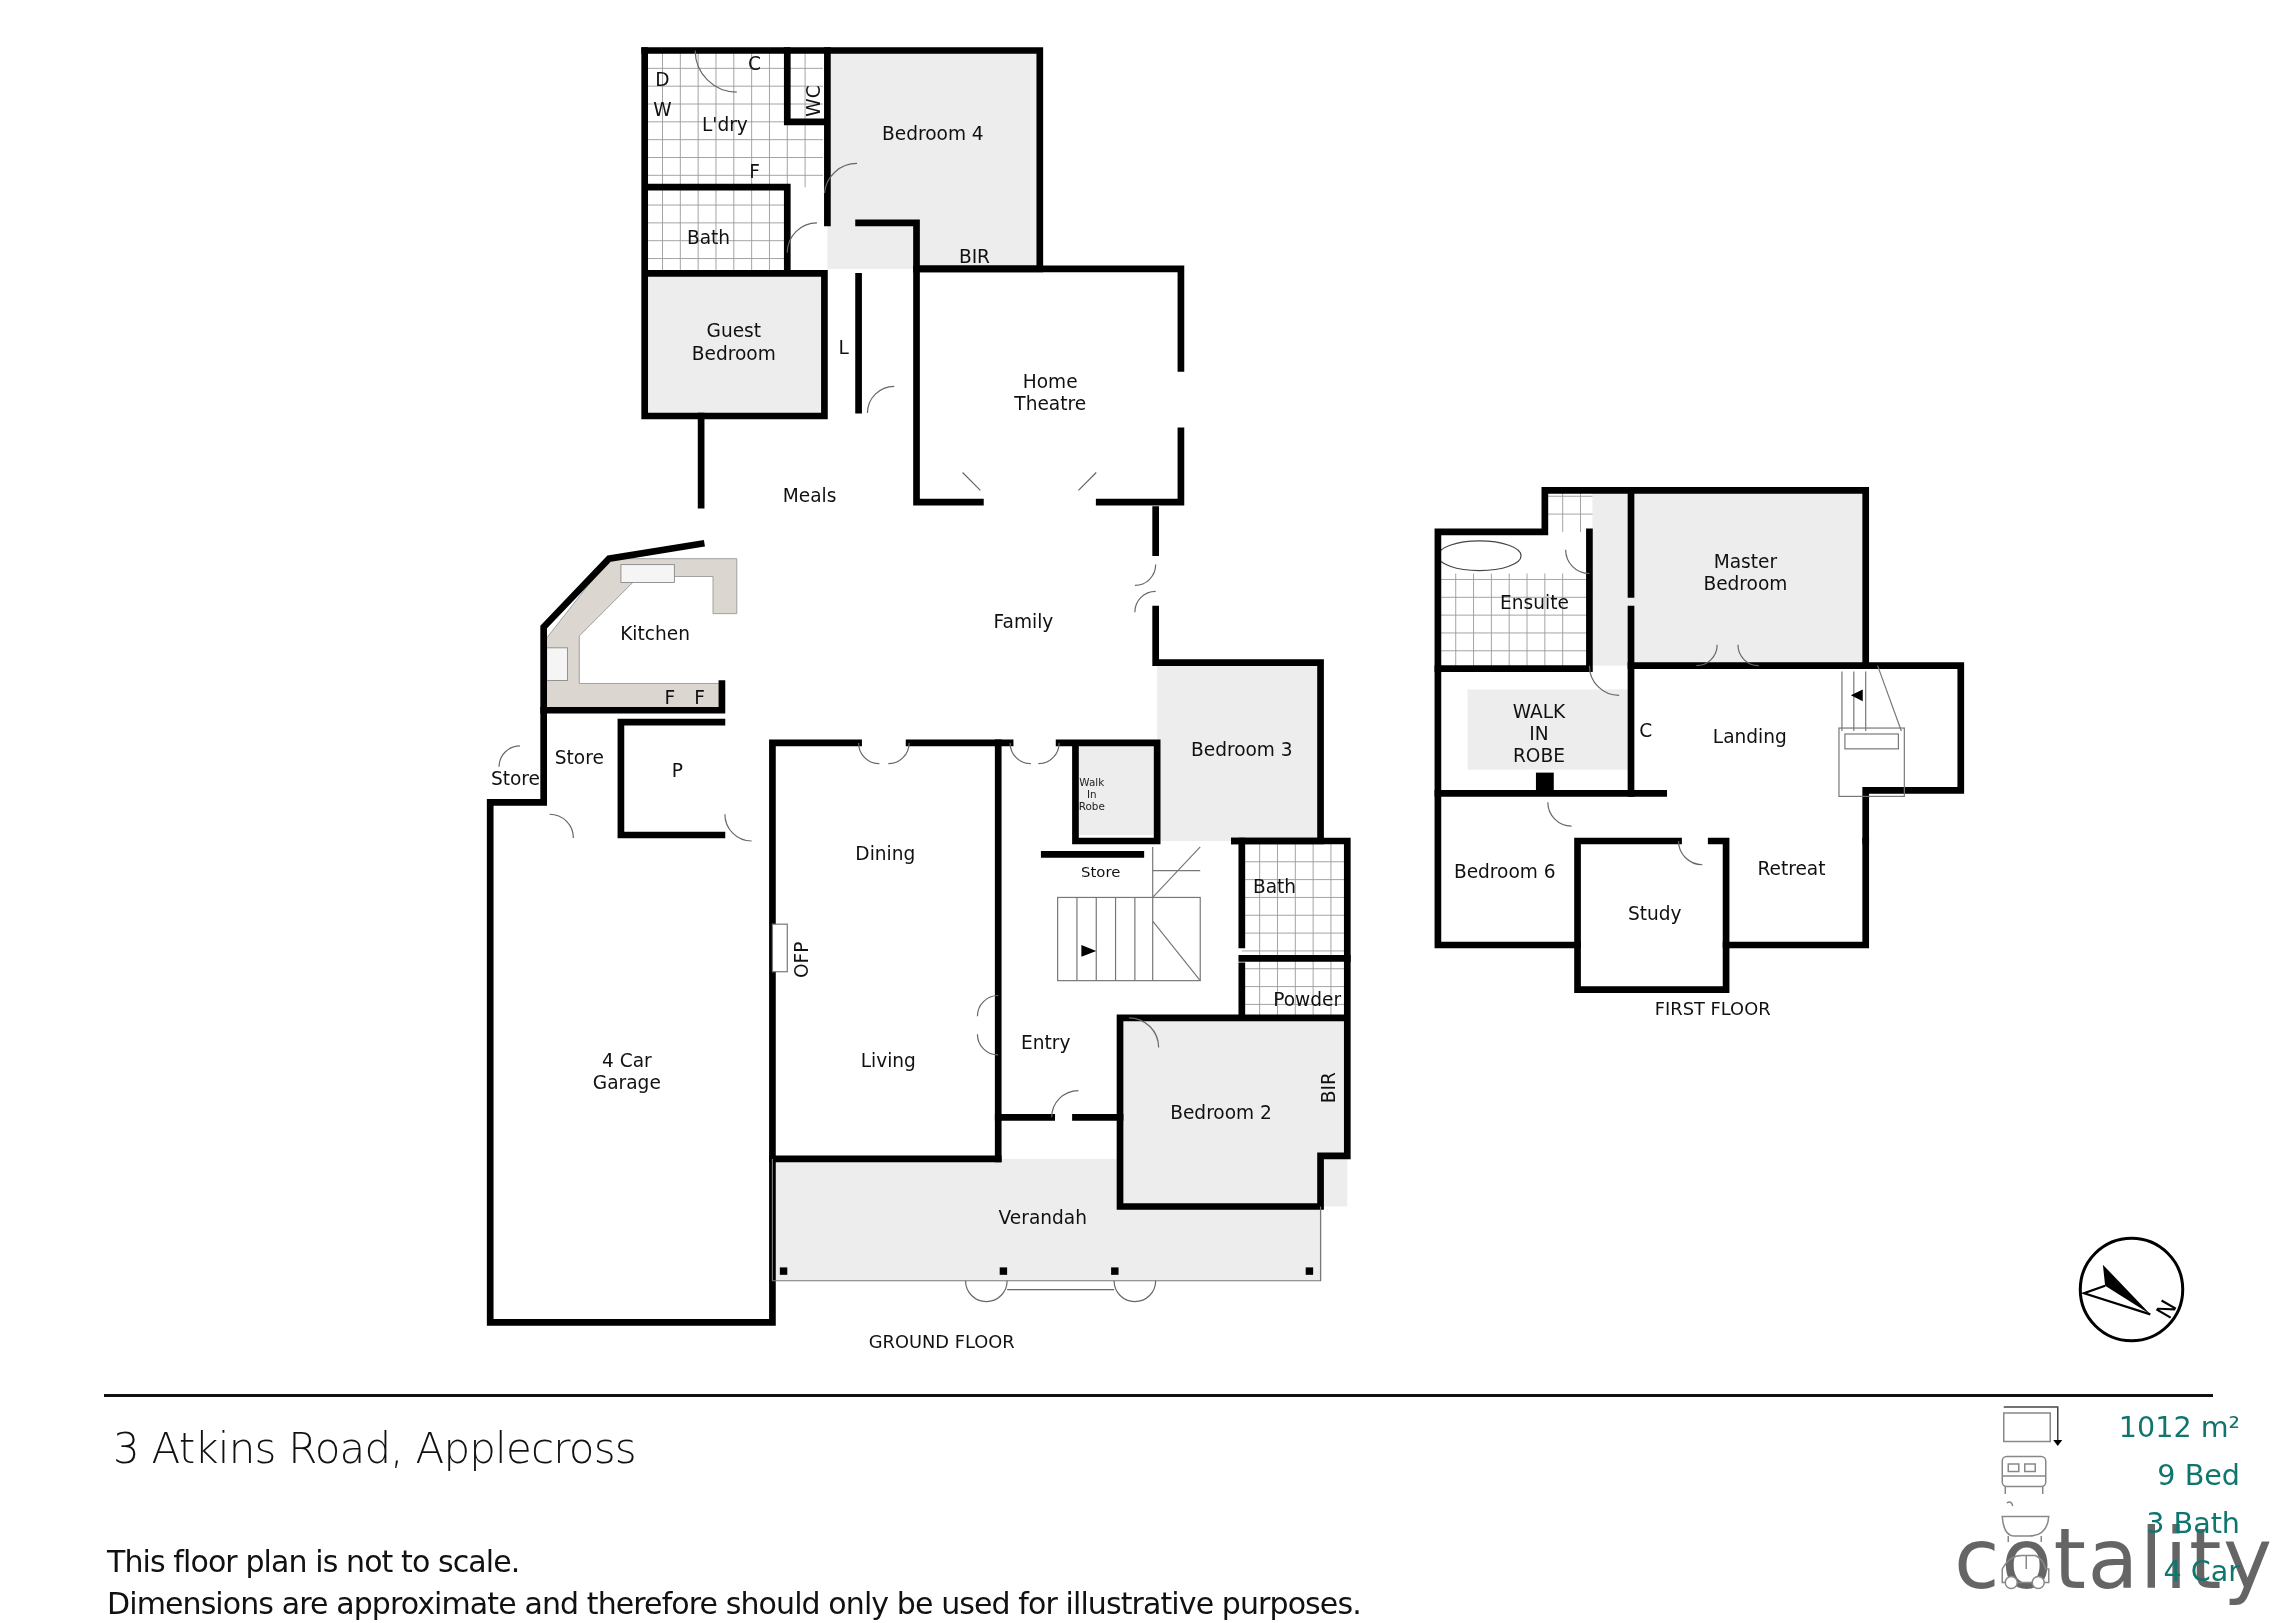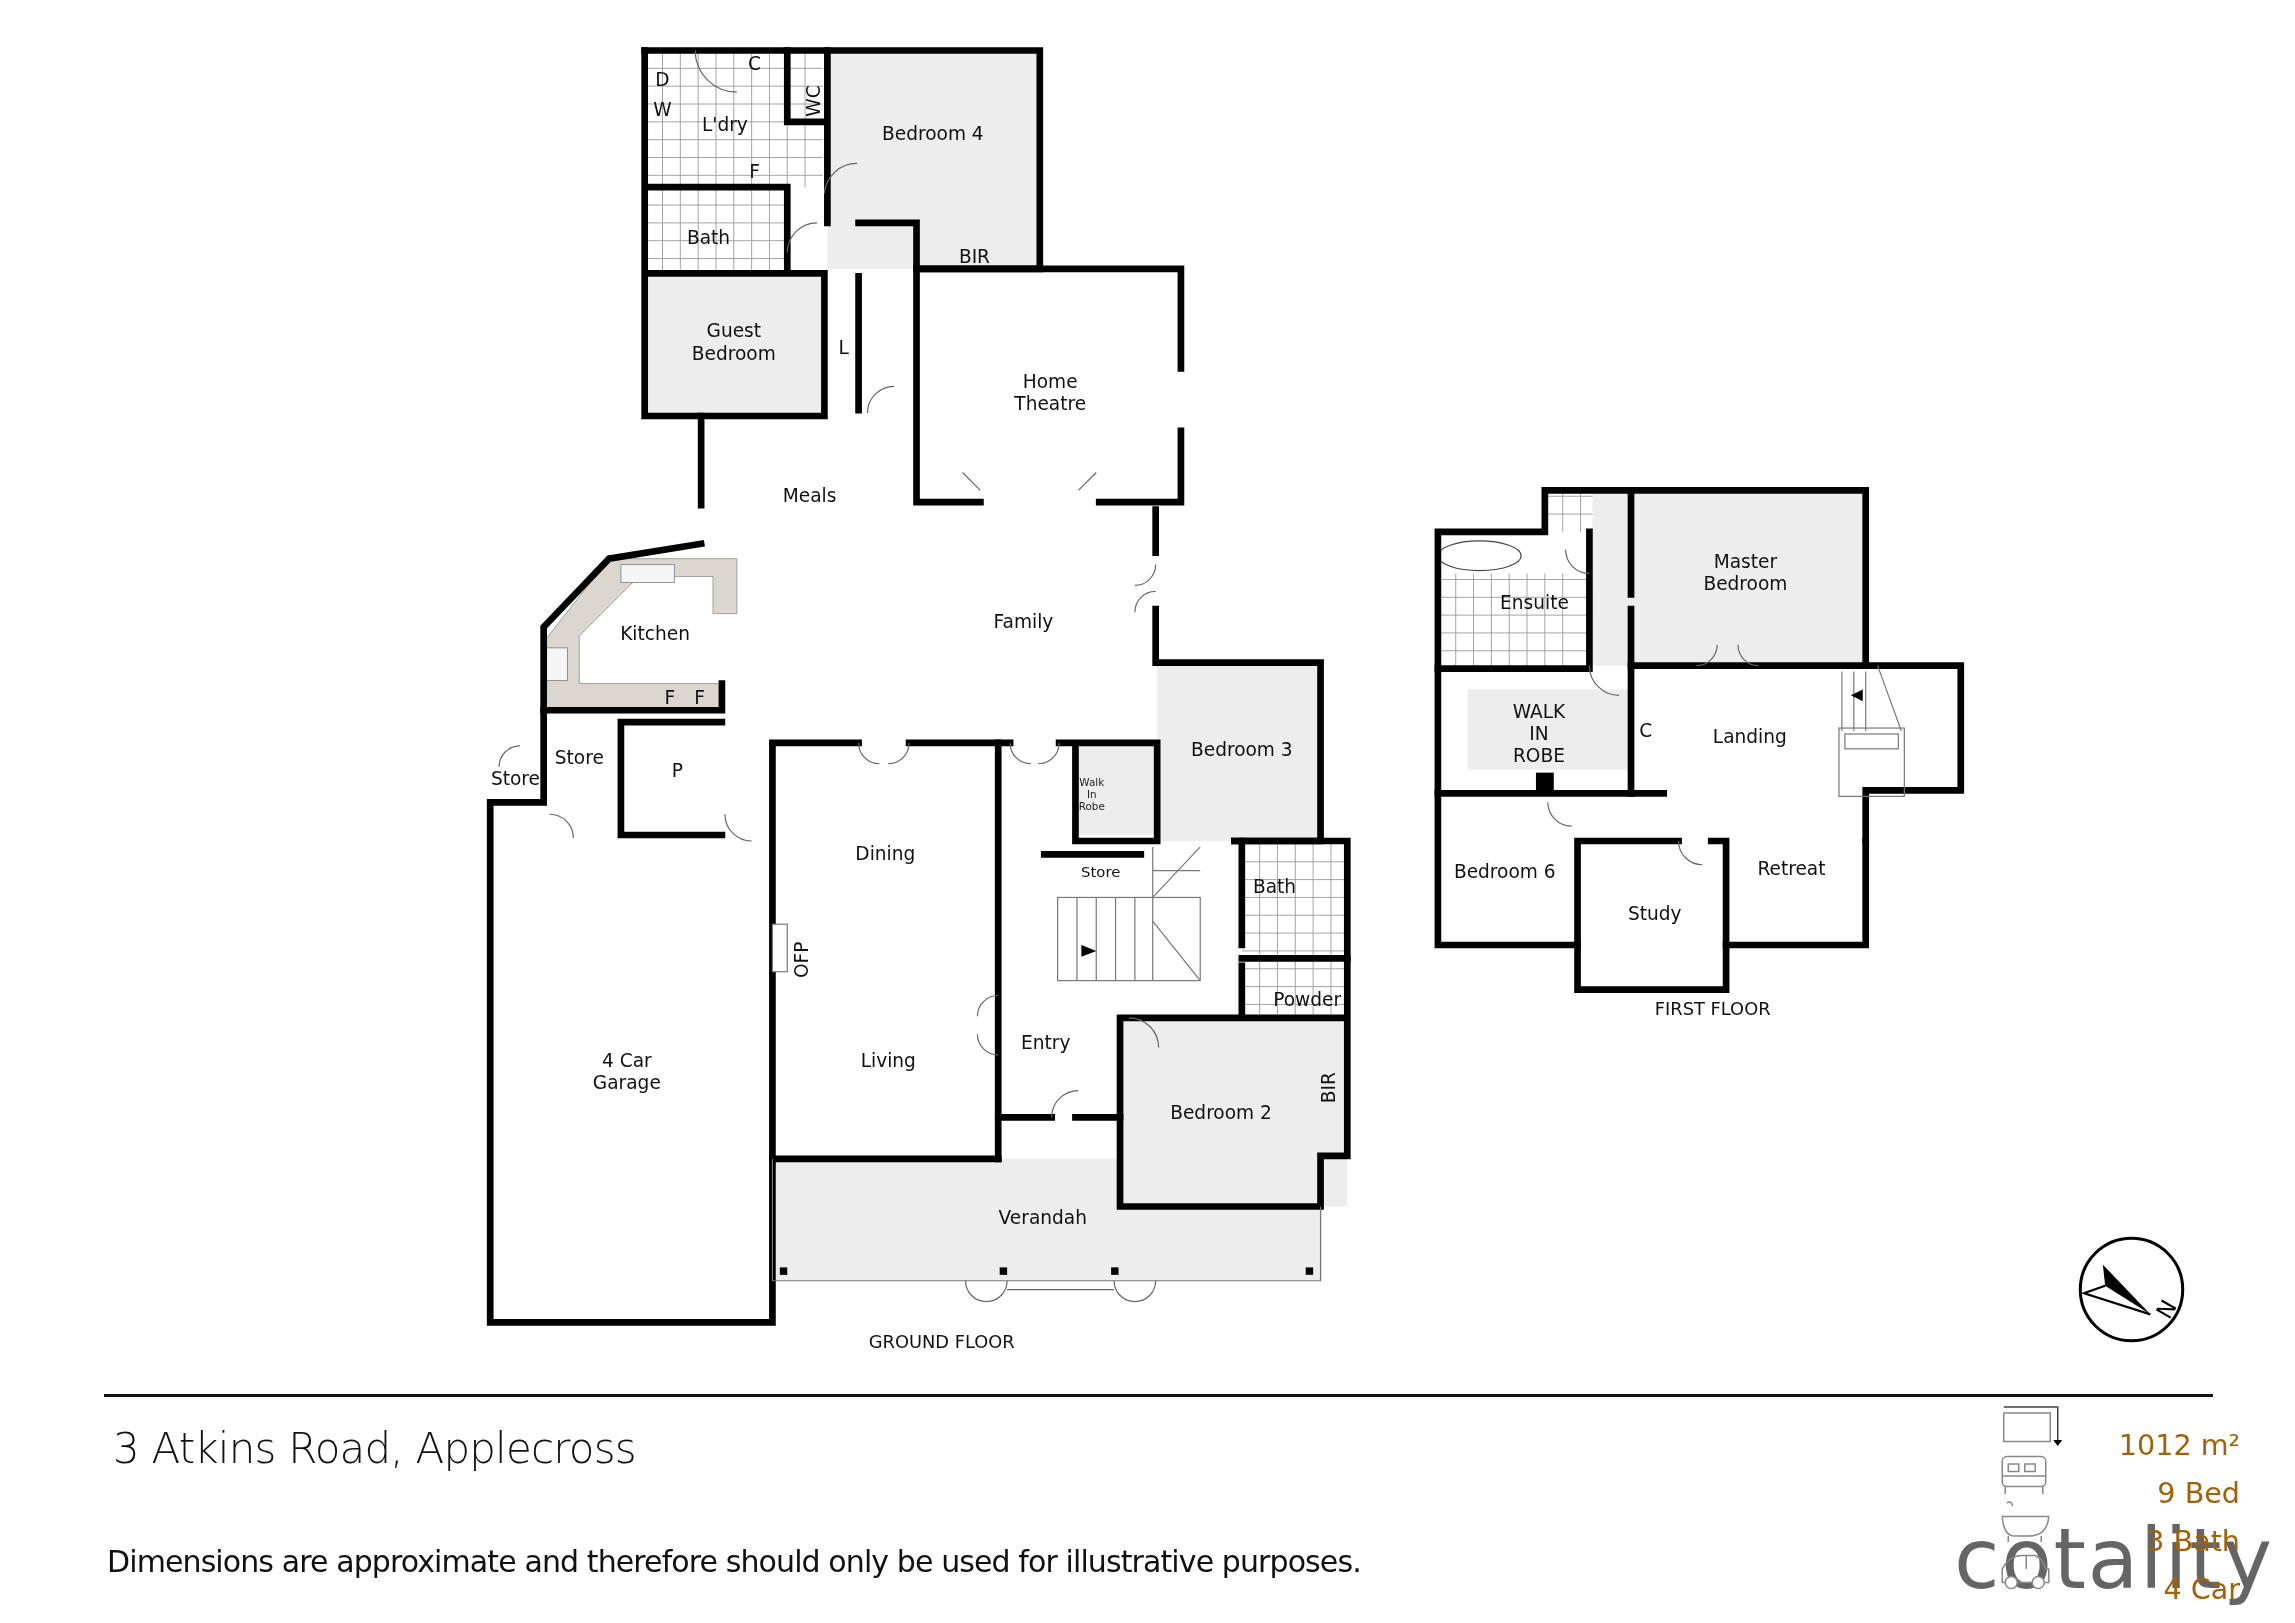--- a/index.html
+++ b/index.html
@@ -13,21 +13,21 @@
   .lbl-sm{font-family:"DejaVu Sans",sans-serif;font-size:7px;fill:#222;text-anchor:middle;}
   .floor-lbl{font-family:"DejaVu Sans",sans-serif;font-size:12px;fill:#111;text-anchor:middle;}
   .door{fill:none;stroke:#666;stroke-width:0.8;}
   .tile{fill:none;stroke:#999;stroke-width:0.6;}
   #footer-rule{position:absolute;left:104px;top:1394px;width:2109px;height:3px;background:#111;}
   #address{position:absolute;left:113px;top:1424px;font-family:"DejaVu Sans",sans-serif;font-size:42px;letter-spacing:-0.8px;color:#111;font-weight:300;}
   #disclaimer{position:absolute;left:107px;top:1541px;font-family:"DejaVu Sans",sans-serif;font-size:30px;line-height:42px;color:#111;letter-spacing:-0.9px;}
   #stats{position:absolute;left:1999px;top:1404px;width:271px;}
   .stat-row{position:relative;height:48px;}
   .stat-icon{position:absolute;left:0;top:0;width:68px;height:45px;}
-  .stat-text{position:absolute;right:30px;top:24px;font-family:"DejaVu Sans",sans-serif;font-size:28.6px;color:#a16207;}
+  .stat-text{position:absolute;right:30px;top:6px;font-family:"DejaVu Sans",sans-serif;font-size:28.6px;color:#0f766e;}
   #watermark{position:absolute;left:1954px;top:1511px;font-family:"DejaVu Sans",sans-serif;font-size:83px;color:#000000;opacity:.6;letter-spacing:1.5px;pointer-events:none;}
   #compass{position:absolute;left:2075px;top:1233px;width:113px;height:113px;}
 </style>
 </head>
 <body>
 
 <svg id="plan" viewBox="0 0 1545 1093" preserveAspectRatio="none" xmlns="http://www.w3.org/2000/svg">
 
   <g>
 
@@ -195,20 +195,21 @@
 <svg id="compass" viewBox="0 0 150 150">
   <circle cx="75" cy="75" r="68" fill="none" stroke="#000" stroke-width="4"></circle>
   <path d="M37 42 L100 108 L40 70 Z" fill="#000"></path>
   <path d="M40 70 L12 80 L100 108" fill="none" stroke="#000" stroke-width="3"></path>
   <text x="118" y="120" font-family="DejaVu Sans, sans-serif" font-size="30" transform="rotate(-60 118 112)">N</text>
 </svg>
 
 <div id="footer-rule"></div>
 <div id="address">3 Atkins Road, Applecross</div>
 <div id="disclaimer">
+  <div>This floor plan is not to scale.</div>
   <div>Dimensions are approximate and therefore should only be used for illustrative purposes.</div>
 </div>
 
 <div id="watermark">cotality</div>
 
 <div id="stats">
   <div class="stat-row">
     <svg class="stat-icon" viewBox="0 0 90 60">
       <rect x="6" y="12" width="62" height="38" fill="none" stroke="#888" stroke-width="2"></rect>
       <path d="M6 4 H78 V50" fill="none" stroke="#444" stroke-width="2"></path>

